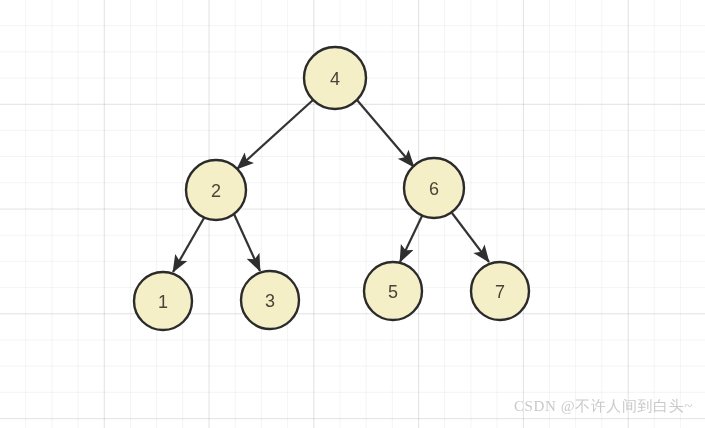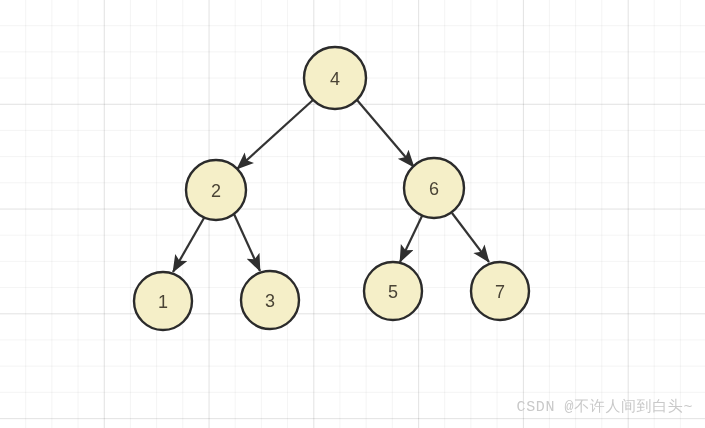--- a/index.html
+++ b/index.html
@@ -53,21 +53,21 @@
     stroke: #333333;
     stroke-width: 2.2;
     fill: none;
   }
   .watermark {
     position: absolute;
     right: 12px;
     bottom: 12px;
     color: #c9c9c9;
     font-size: 15px;
-    font-family: Liberation Mono, monospace;
+    font-family: Liberation Serif, serif;
     letter-spacing: 0.6px;
     white-space: nowrap;
     user-select: none;
   }
 </style>
 </head>
 <body>
 
 <div id="canvas">
 

